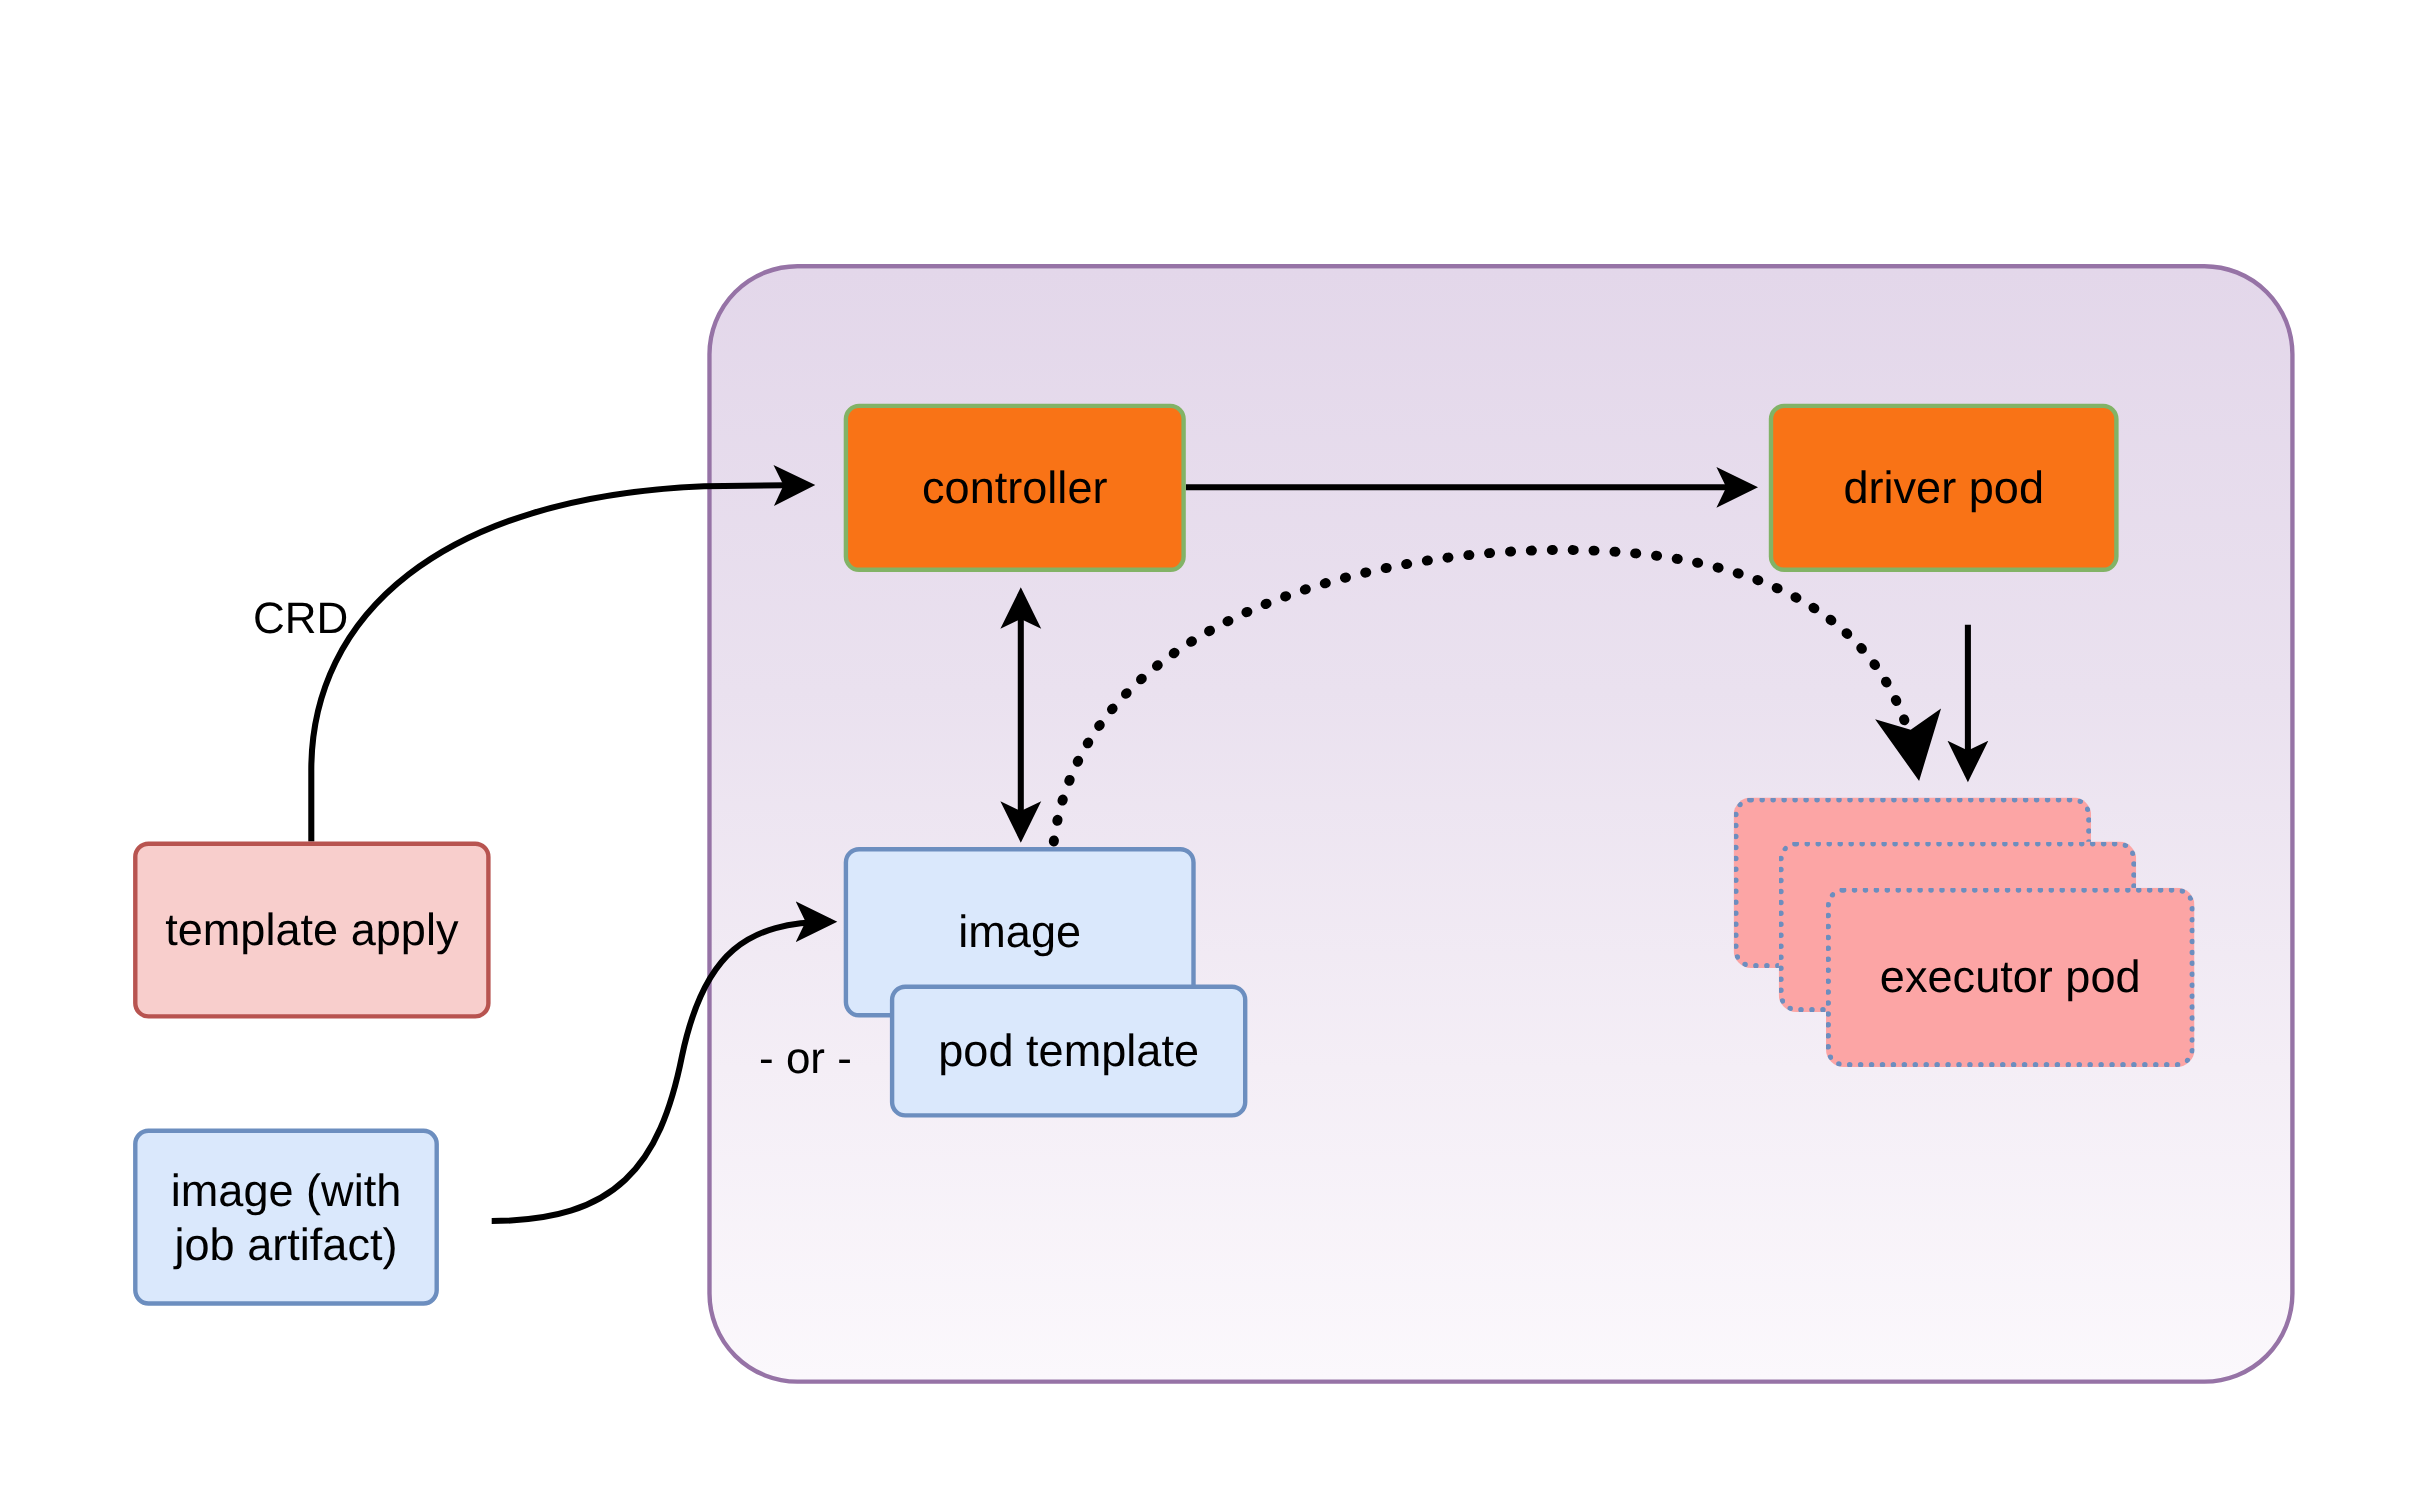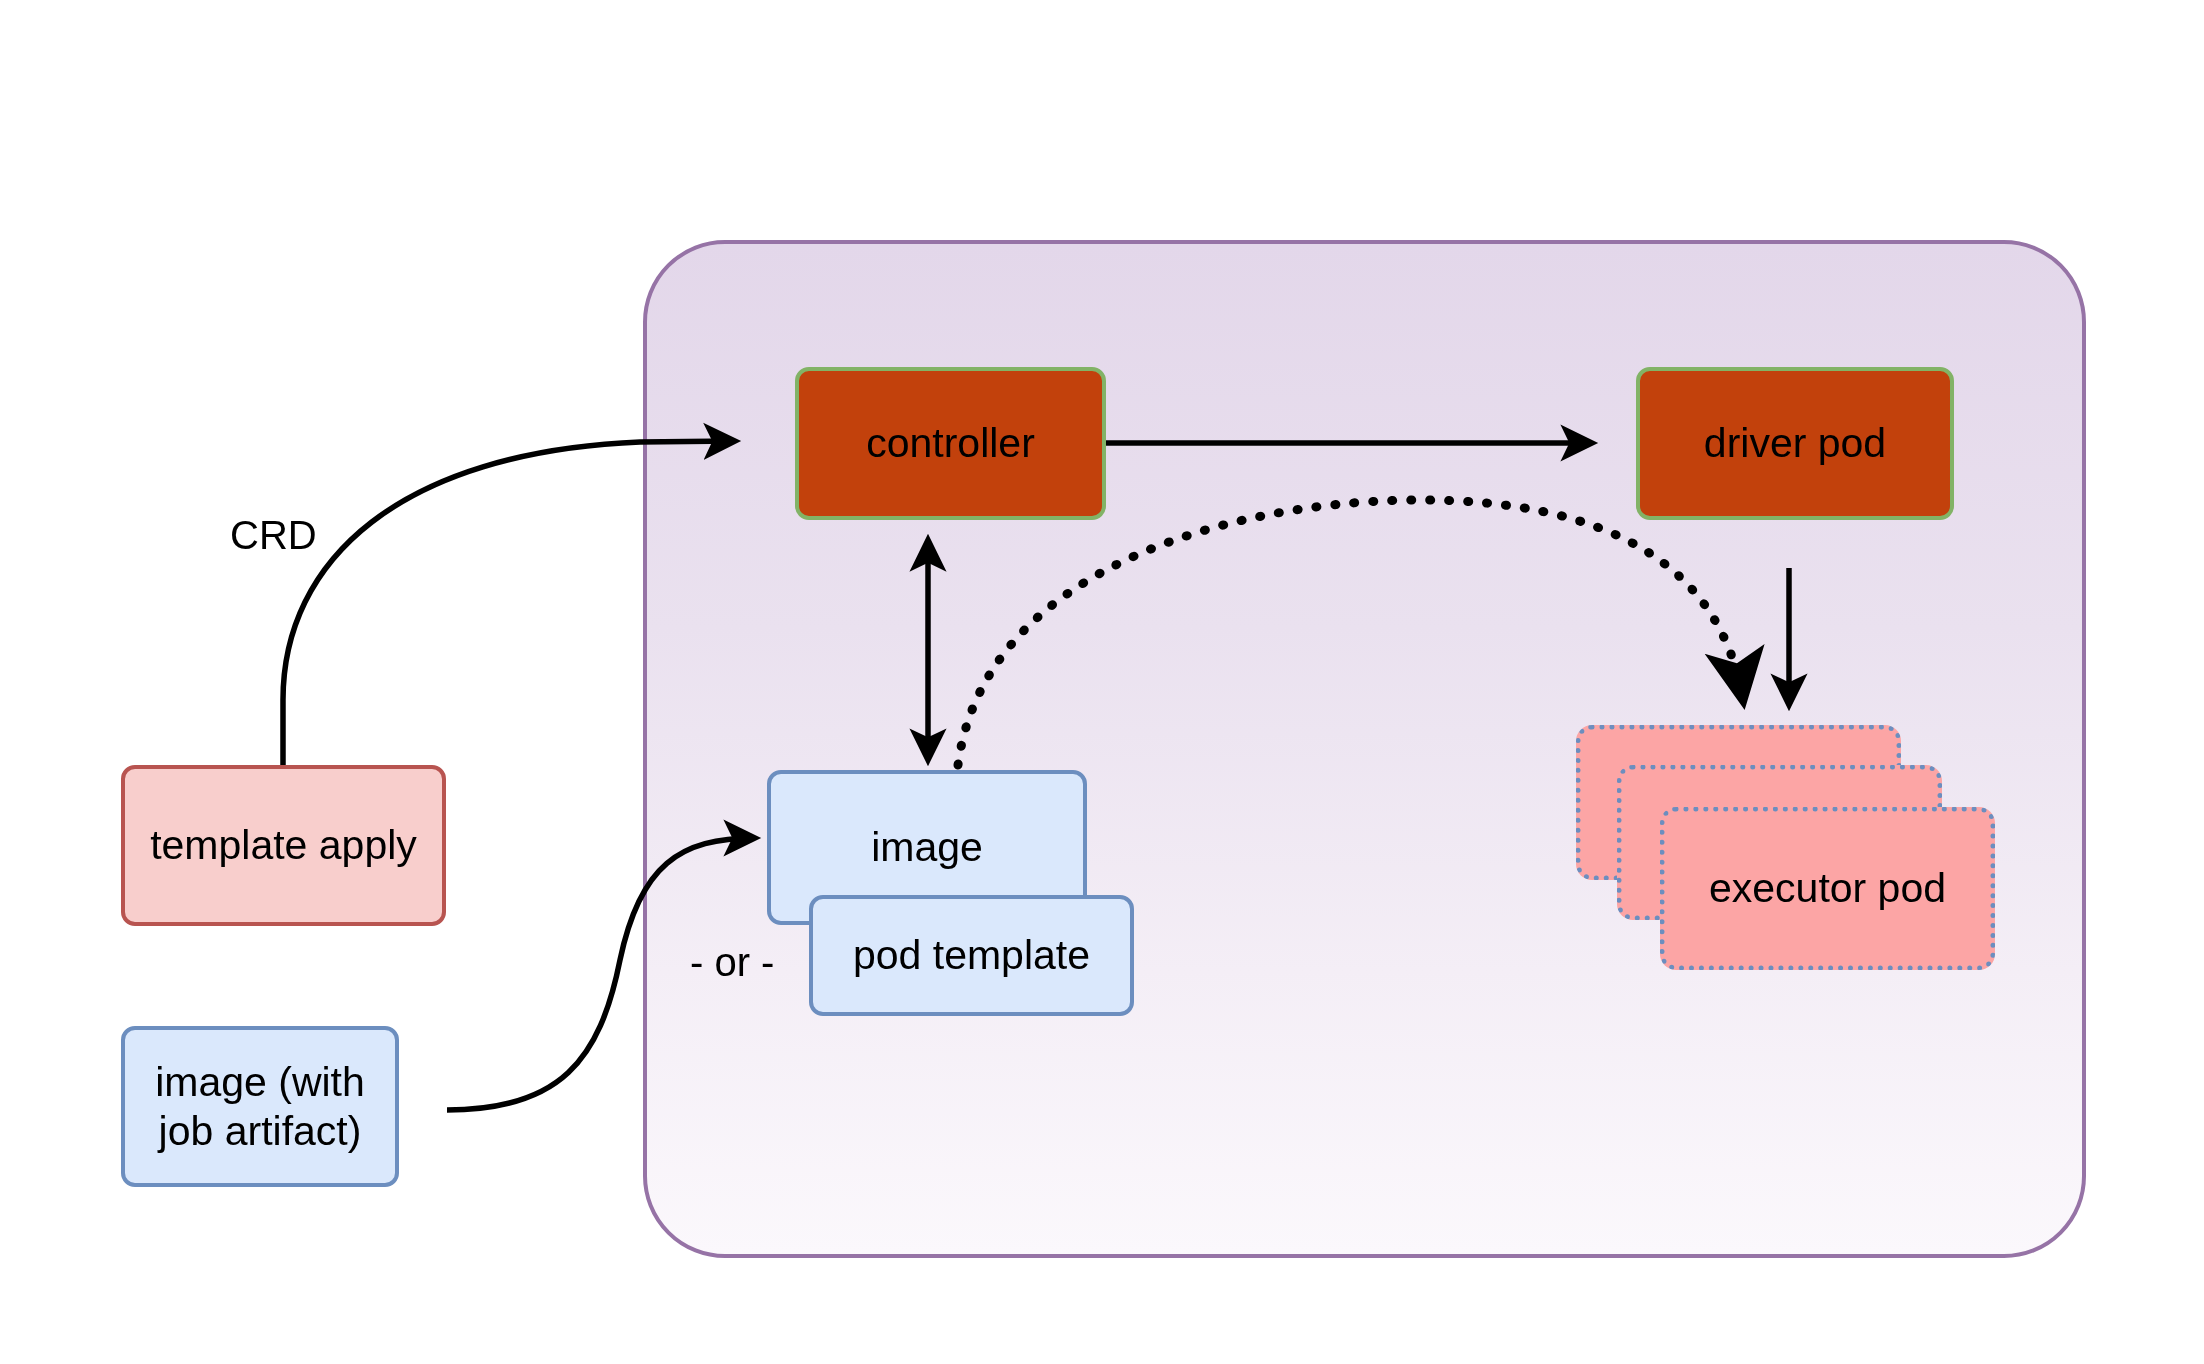--- a/index.html
+++ b/index.html
@@ -50,25 +50,24 @@
     text-align: center;
     white-space: nowrap;
   }
   .edge-label {
     position: absolute;
     color: #000000;
     font-size: 40px;
     white-space: nowrap;
   }
   .green {
-    background: #c2410c;
+    background: #f97316;
     border: 4px solid #82b366;
     border-radius: 14px;
     font-size: 41px;
-    margin-left: 28px;
   }
   .blue {
     background: #dae8fc;
     border: 4px solid #6c8ebf;
     border-radius: 14px;
     font-size: 41px;
   }
   .red {
     background: #f8cecc;
     border: 4px solid #b85450;
@@ -115,21 +114,21 @@
 
     <path d="M 928 540 L 928 760" fill="none" stroke="#000000" stroke-width="5.5" marker-start="url(#arrowhead-start)" marker-end="url(#arrowhead)"></path>
 
     <path d="M 958 765 C 985 560 1250 500 1420 500 C 1600 500 1720 560 1743 700" fill="none" stroke="#000000" stroke-width="9" stroke-linecap="round" stroke-dasharray="1 18" marker-end="url(#arrowhead)"></path>
 
     <path d="M 1789 568 L 1789 705" fill="none" stroke="#000000" stroke-width="5.5" marker-end="url(#arrowhead)"></path>
 
     <path d="M 447 1110 C 560 1110 600 1060 620 960 C 640 865 680 838 755 838" fill="none" stroke="#000000" stroke-width="5.5" marker-end="url(#arrowhead)"></path>
   </svg>
 
-  <div class="edge-label" style="left:230px; top:513px;text-align:center;">CRD</div>
+  <div class="edge-label" style="left:230px; top:540px;text-align:center;">CRD</div>
 
   <div class="edge-label" style="left:690px; top:940px;">- or -</div>
 
   <div class="node red" style="left:121px; top:765px; width:325px; height:161px;">template apply</div>
 
   <div class="node blue" style="left:121px; top:1026px; width:278px; height:161px;">image (with
 job artifact)</div>
 
   <div class="node green" style="left:767px; top:367px; width:311px; height:153px;">controller</div>
 

